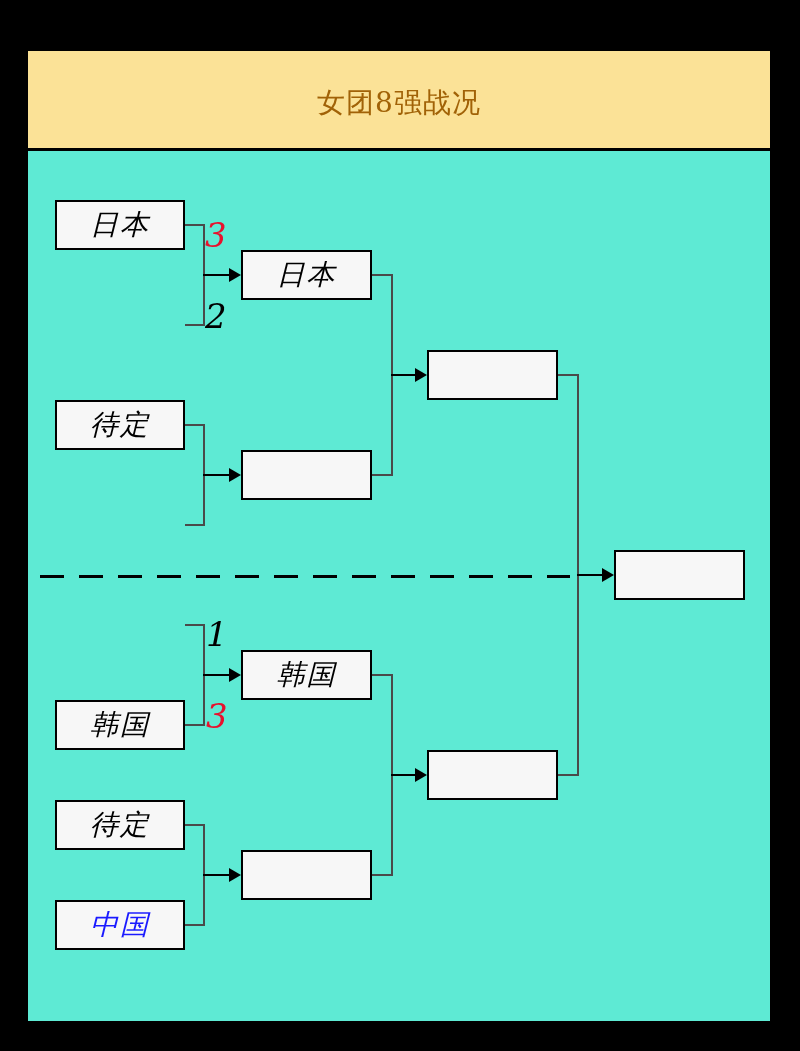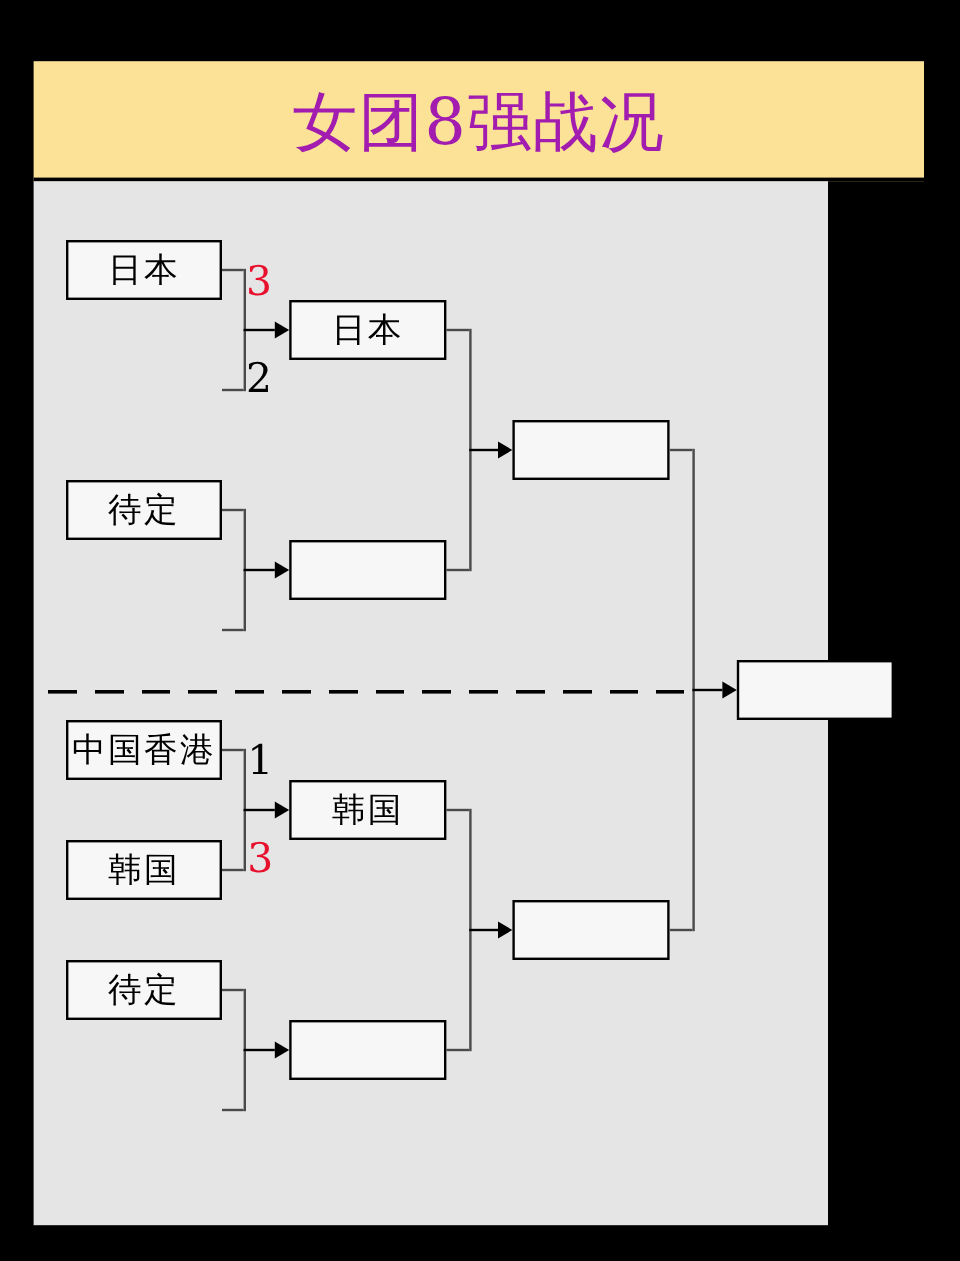--- a/index.html
+++ b/index.html
@@ -1,22 +1,22 @@
 <!DOCTYPE html>
 <html><head>
 <meta charset="utf-8">
 <style>
   html,body{margin:0;padding:0;background:#222;}
   .frame{position:relative;width:800px;height:1051px;background:#000;overflow:hidden;
          font-family:"DejaVu Serif","Liberation Serif",serif;}
   .header{position:absolute;left:28px;top:51px;width:742px;height:97px;background:#FBE297;
           border-bottom:3px solid #000;box-sizing:content-box;
           display:flex;align-items:center;justify-content:center;}
-  .title{font-size:54px;color:#a21caf;letter-spacing:1px;padding-top:6px;}
-  .board{position:absolute;left:28px;top:151px;width:662px;height:870px;background:#e5e5e5;}
+  .title{font-size:28px;color:#a16207;letter-spacing:1px;padding-top:6px;}
+  .board{position:absolute;left:28px;top:151px;width:742px;height:870px;background:#5eead4;font-style:italic;}
   .box{position:absolute;width:130px;height:50px;border:2px solid #000;box-sizing:border-box;
        display:flex;align-items:center;justify-content:center;
        font-size:28px;letter-spacing:2px;color:#000;background:#F7F7F7;}
   
   .b1-0{left:27px;top:49px}.b1-1{left:27px;top:149px}.b1-2{left:27px;top:249px}.b1-3{left:27px;top:349px}
   .b1-4{left:27px;top:449px}.b1-5{left:27px;top:549px}.b1-6{left:27px;top:649px}.b1-7{left:27px;top:749px}
   
   .b2-0{left:213px;top:99px;width:131px}.b2-1{left:213px;top:299px;width:131px}
   .b2-2{left:213px;top:499px;width:131px}.b2-3{left:213px;top:699px;width:131px}
   
@@ -43,28 +43,28 @@
   </div>
 
   <div class="board">
 
     <div class="box b1-0">
       <span>日本</span>
     </div>
     <div class="box b1-2">
       <span>待定</span>
     </div>
-    <div class="box b1-4">
-      <span>中国香港</span>
-    </div>
     <div class="box b1-5">
       <span>韩国</span>
     </div>
     <div class="box b1-6">
       <span>待定</span>
+    </div>
+    <div class="box b1-7">
+      <span style="color:#1a1aff">中国</span>
     </div>
 
     <div class="box b2-0">
       <span>日本</span>
     </div>
     <div class="box b2-1">
       <span></span>
     </div>
     <div class="box b2-2">
       <span>韩国</span>

